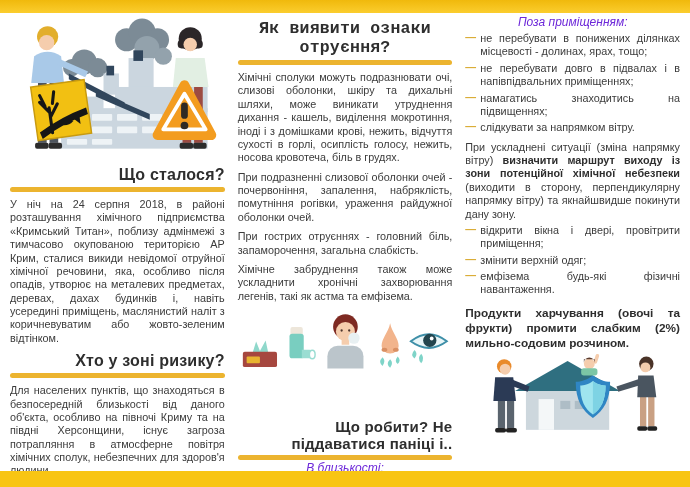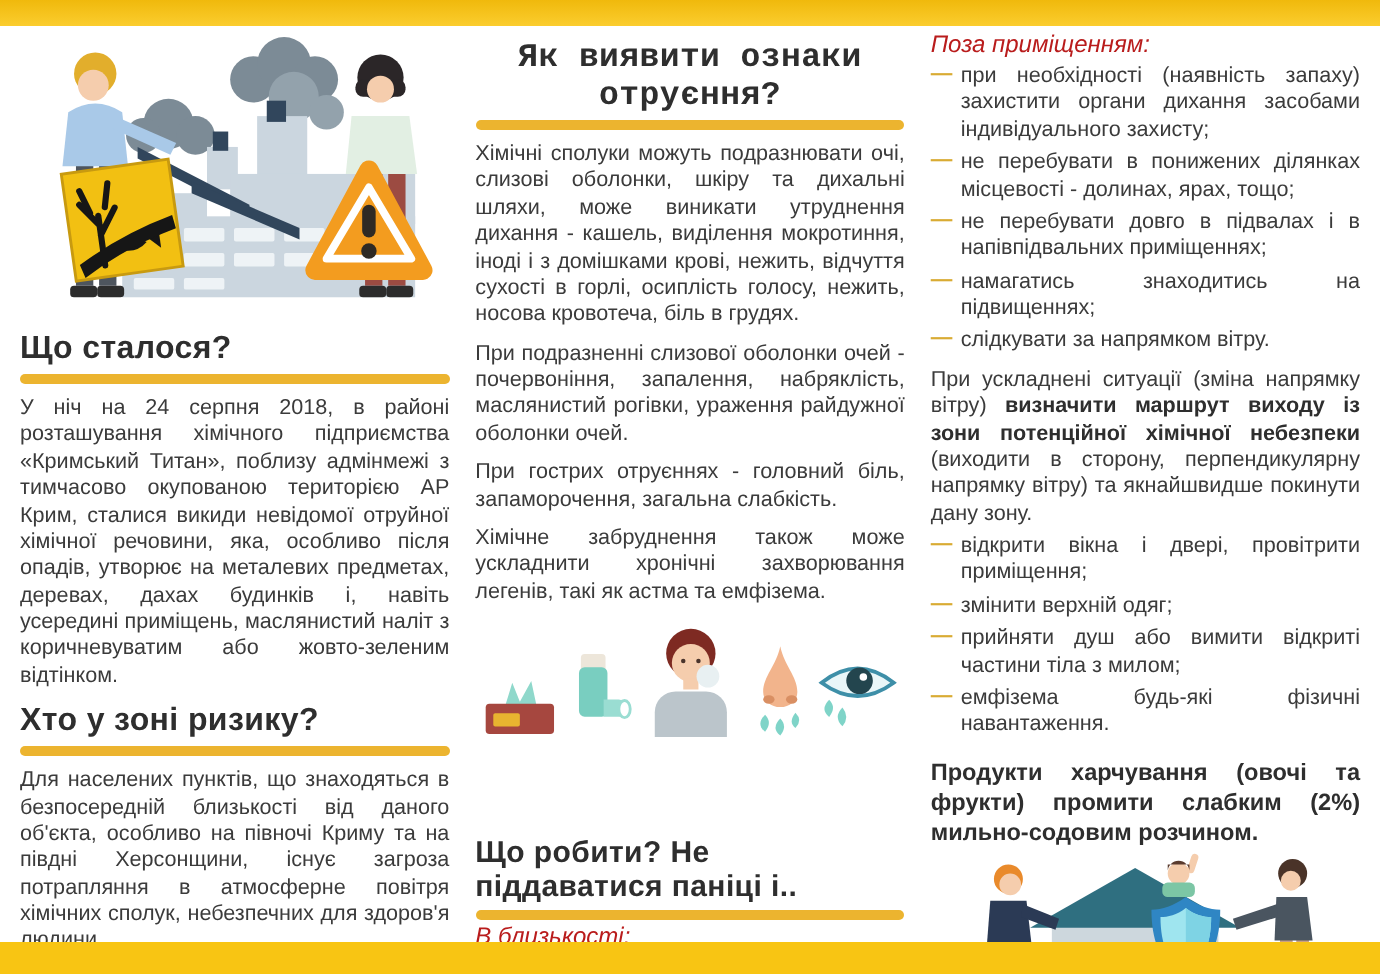--- a/index.html
+++ b/index.html
@@ -9,29 +9,29 @@
   }
   .bar{position:absolute;left:0;width:690px;background:#f8c513;}
   .bar.top{top:0;height:13px;background:linear-gradient(#f0b90c,#fbcd2e);}
   .bar.bottom{bottom:0;height:16px;}
   .cols{
     position:absolute;top:13px;bottom:16px;left:0;right:0;
     display:flex;gap:13px;padding:0 10px;box-sizing:border-box;
   }
   .col{flex:1 1 0;min-width:0;}
   h2.sec{
-    margin:7px 0 0;font-size:16px;font-weight:bold;color:#2e2e2e;letter-spacing:.2px;
+    margin:7px 0 0;font-size:16px;font-weight:bold;color:#2e2e2e;letter-spacing:.2px;text-align:right;
   }
   h2.sec.center{text-align:center;margin-top:6px;font-size:16.5px;font-family:Liberation Mono, monospace;}
   .rule{height:5px;background:#ecb42f;border-radius:3px;margin-top:3px;}
   p.body{
     margin:6px 0 0;font-size:10.8px;line-height:1.24;text-align:justify;
   }
   p.body b{color:#2e2e2e;}
-  p.lead{margin:1px 0 0;font-style:italic;font-size:12px;color:#b91c1c;}
+  p.lead{margin:1px 0 0;font-style:italic;font-size:12px;color:#6d28d9;text-align:center;}
   ul.dash{list-style:none;margin:3px 0 0;padding:0;}
   ul.dash li{
     position:relative;padding-left:15px;margin-top:3px;
     font-size:10.8px;line-height:1.24;text-align:justify;
   }
   ul.dash li::before{
     content:"\2014";position:absolute;left:0;top:-1px;color:#d9ab33;font-weight:bold;
   }
   .illus{display:block;margin:0 auto;}
   .icons-row{
@@ -134,21 +134,21 @@
       <h2 class="sec">Хто у зоні ризику?</h2>
       <div class="rule"></div>
       <p class="body">Для населених пунктів, що знаходяться в безпосередній близькості від даного об'єкта, особливо на півночі Криму та на півдні Херсонщини, існує загроза потрапляння в атмосферне повітря хімічних сполук, небезпечних для здоров'я людини.</p>
     </div>
 
     <div class="col">
       <h2 class="sec center">Як виявити ознаки отруєння?</h2>
       <div class="rule"></div>
 
       <p class="body">Хімічні сполуки можуть подразнювати очі, слизові оболонки, шкіру та дихальні шляхи, може виникати утруднення дихання - кашель, виділення мокротиння, іноді і з домішками крові, нежить, відчуття сухості в горлі, осиплість голосу, нежить, носова кровотеча, біль в грудях.</p>
-      <p class="body">При подразненні слизової оболонки очей - почервоніння, запалення, набряклість, маслянистий рогівки, ураження райдужної оболонки очей.</p>
+      <p class="body">При подразненні слизової оболонки очей - почервоніння, запалення, набряклість, помутніння рогівки, ураження райдужної оболонки очей.</p>
       <p class="body">При гострих отруєннях - головний біль, запаморочення, загальна слабкість.</p>
       <p class="body">Хімічне забруднення також може ускладнити хронічні захворювання легенів, такі як астма та емфізема.</p>
 
       <div class="icons-row">
         <svg width="42" height="42" viewBox="0 0 42 42">
           <path d="M13 26 L17 13 L21 23 L27 12 L30 26 Z" fill="#8fd8cb"></path>
           <rect x="3" y="24" width="36" height="16" rx="2" fill="#a6473f"></rect>
           <rect x="7" y="29" width="14" height="7" rx="1" fill="#e8b430"></rect>
         </svg>
         <svg width="38" height="48" viewBox="0 0 38 48">
@@ -189,34 +189,32 @@
       <ul class="dash">
         <li>провести герметизацію приміщення - щільно закрити вікна і двері, димоходи, вентиляційні люки;</li>
         <li>вхідні двері «зашторити», використовуючи будь-яку щільну тканину;</li>
 
       </ul>
     </div>
 
     <div class="col">
       <p class="lead" style="margin-top:2px;">Поза приміщенням:</p>
       <ul class="dash">
-        <li>при необхідності (наявність запаху) захистити органи дихання засобами індивідуального захисту;</li>
         <li>не перебувати в понижених ділянках місцевості - долинах, ярах, тощо;</li>
         <li>не перебувати довго в підвалах  і в напівпідвальних приміщеннях;</li>
         <li>намагатись знаходитись на підвищеннях;</li>
         <li>слідкувати за  напрямком вітру.</li>
       </ul>
 
       <p class="body mt"><span>При ускладнені ситуації (зміна напрямку вітру) </span><b>визначити маршрут виходу із зони потенційної хімічної небезпеки</b><span> (виходити в сторону, перпендикулярну напрямку вітру) та якнайшвидше покинути дану зону.</span></p>
 
 
       <ul class="dash">
         <li>відкрити вікна і двері, провітрити приміщення;</li>
         <li>змінити верхній одяг;</li>
-        <li>прийняти душ або вимити відкриті частини тіла з милом;</li>
         <li>емфізема будь-які фізичні навантаження.</li>
       </ul>
 
       <p class="food">Продукти харчування (овочі та фрукти) промити слабким (2%) мильно-содовим розчином.</p>
 
       <svg class="illus" width="200" height="86" viewBox="0 0 220 95" aria-hidden="true">
 
         <g>
           <rect x="58" y="38" width="92" height="48" fill="#cdd7dd"></rect>
           <polygon points="46,43 104,10 162,43" fill="#2f6f80"></polygon>

